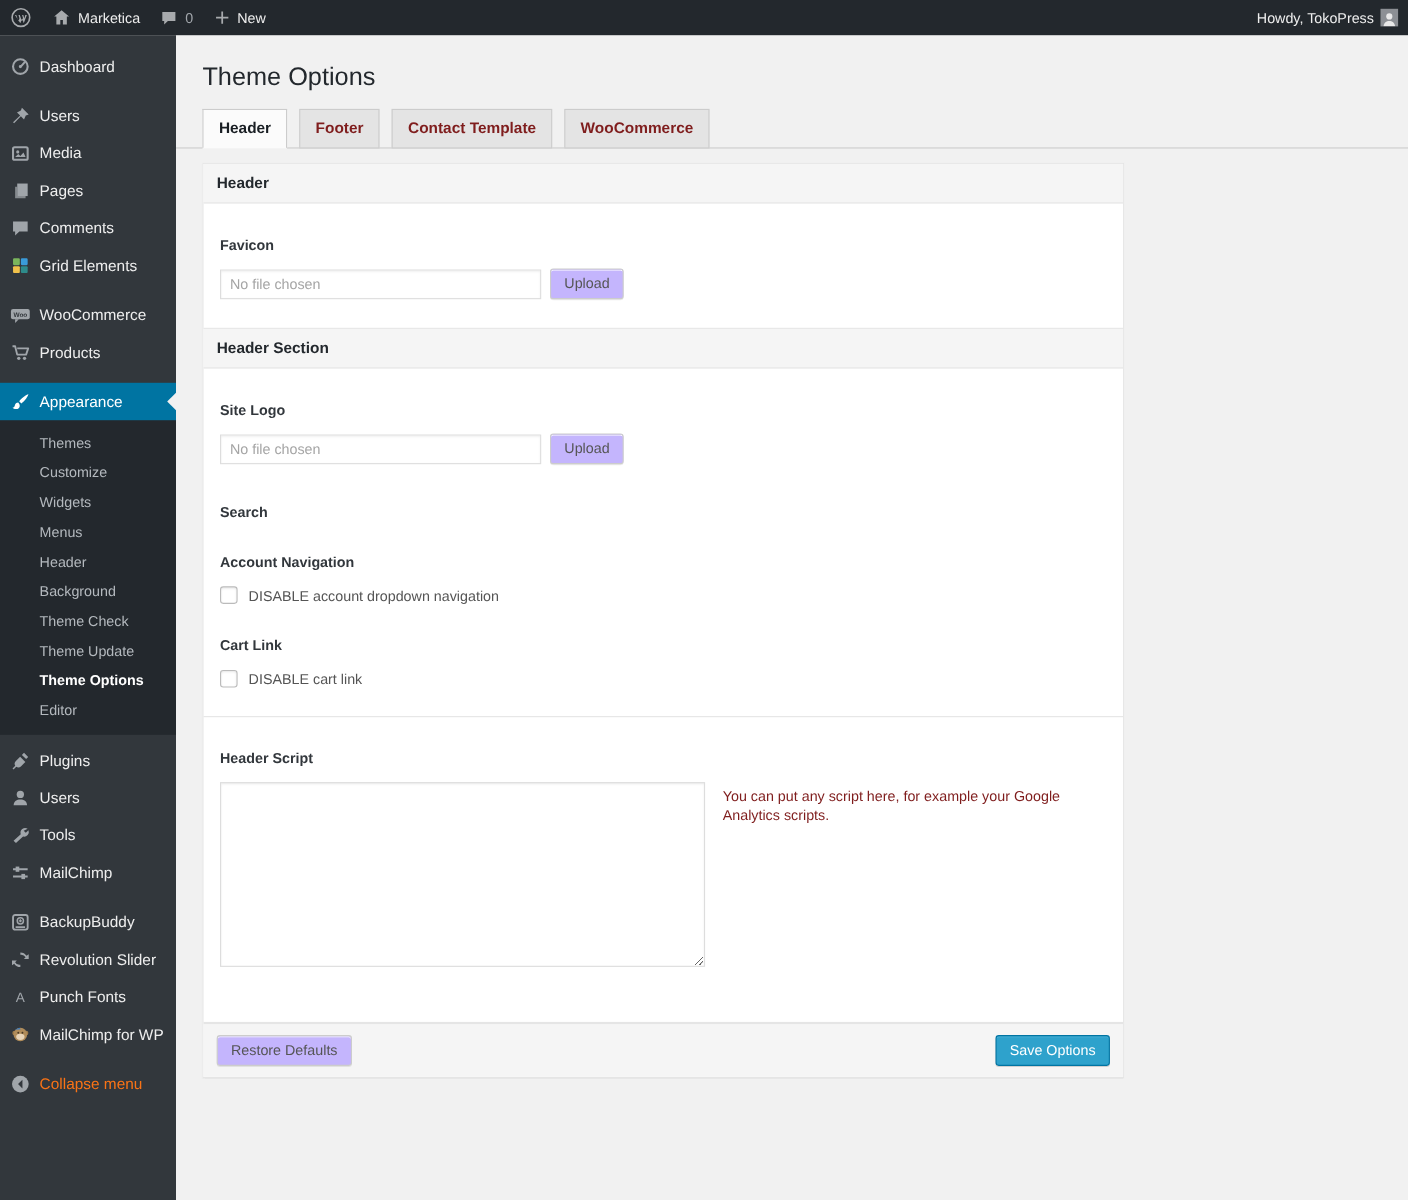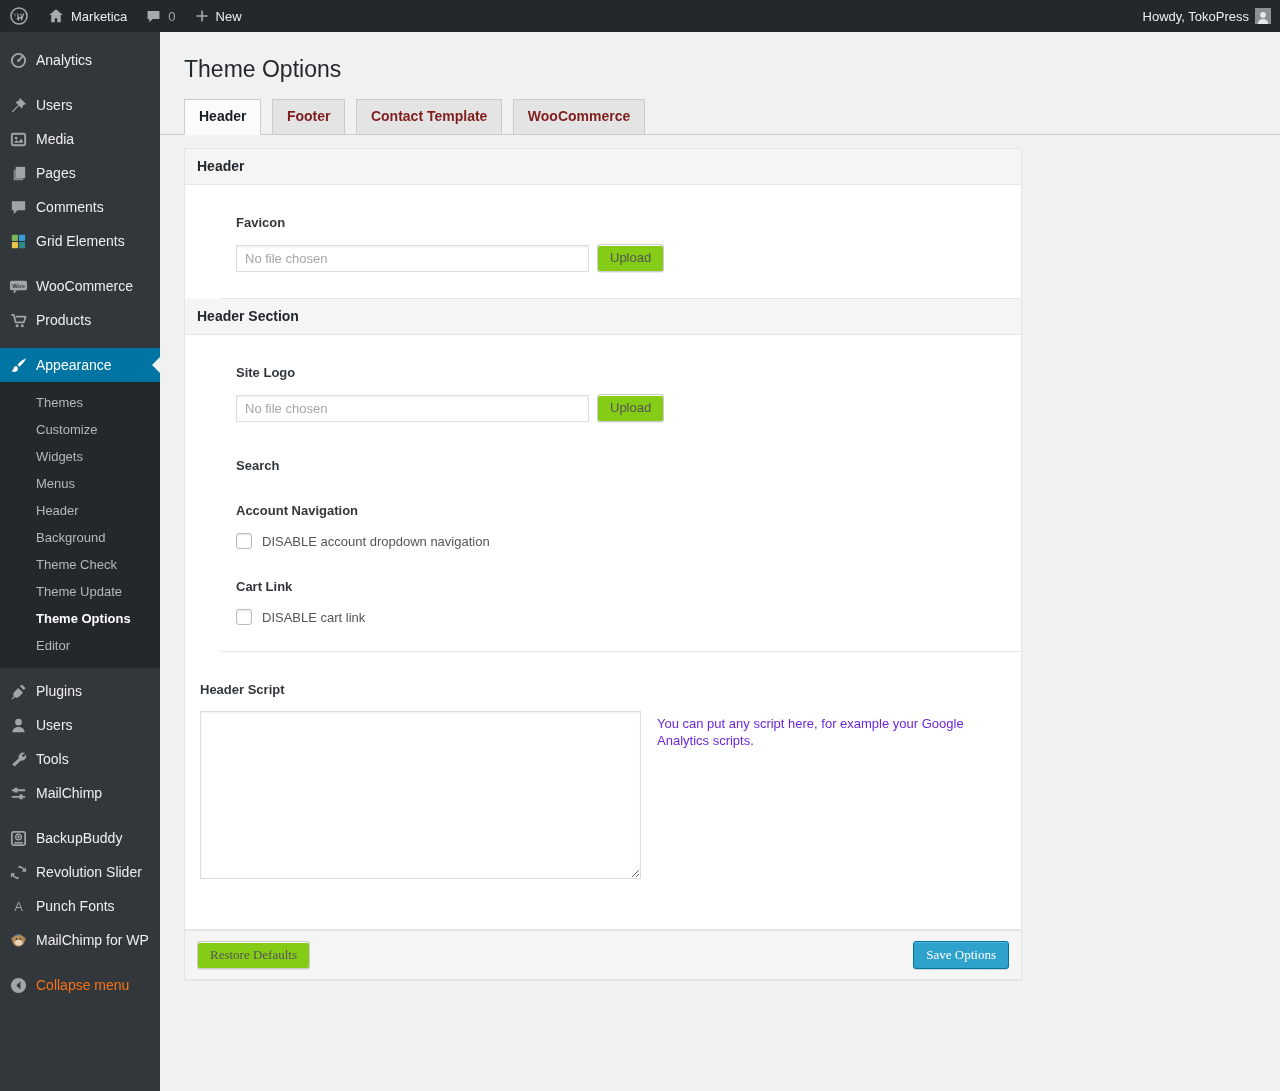--- a/index.html
+++ b/index.html
@@ -61,60 +61,60 @@
   .nav-tab.active { background:#fbfbfb; border-bottom:1px solid #fbfbfb; color:#191e23; }
 
   #panel {
     margin:13px 0 0 24px; width:838px; background:#fff;
     border:1px solid #e5e5e5; box-shadow:0 1px 1px rgba(0,0,0,.04);
   }
   .section-bar {
     background:#f5f5f5; border-bottom:1px solid #e5e5e5;
     padding:10px 12px; font-size:14px; font-weight:600; color:#23282d; line-height:15px;
   }
-  .section-bar + .section-body { border-top:none;margin-left:36px; }
+  .section-bar + .section-body { border-top:none; }
   .section-body { padding:4px 15px 26px; border-bottom:1px solid #e5e5e5; }
   .section-body:last-of-type { border-bottom:none; }
 
   .field-label { margin-top:26px; font-size:13px; font-weight:bold; color:#32373c; line-height:15px; }
   .upload-row { margin-top:14px; display:flex; align-items:center; gap:8px; }
   .file-input {
-    width:353px; height:27px; border:1px solid #ddd; background:#fff; padding:0 8px;
+    width:292px; height:27px; border:1px solid #ddd; background:#fff; padding:0 8px;
     font-size:13px; color:#32373c; font-family:inherit; box-shadow:inset 0 1px 2px rgba(0,0,0,.07);
   }
   .file-input::placeholder { color:#a5a5a5; opacity:1; }
 
   .button {
     display:inline-block; padding:4px 12px; font-size:13px; line-height:18px;
-    background:#84cc16; border:1px solid #ccc; border-radius:3px; color:#555;
+    background:#c4b5fd; border:1px solid #ccc; border-radius:3px; color:#555;
     cursor:pointer; box-shadow:inset 0 1px 0 #fff, 0 1px 0 rgba(0,0,0,.08); text-align:center;
   }
   .button-primary {
     background:#2ea2cc; border-color:#0074a2; color:#fff;
     box-shadow:inset 0 1px 0 rgba(120,200,230,.5), 0 1px 0 rgba(0,0,0,.15);
   }
 
   .check-row { margin-top:15px; display:flex; align-items:center; gap:10px; font-size:13px; color:#555; }
   .check-row input[type=checkbox] {
     -webkit-appearance:none; appearance:none; width:16px; height:16px;
     border:1px solid #bbb; border-radius:3px; background:#fff; cursor:pointer;
     box-shadow:inset 0 1px 2px rgba(0,0,0,.1);
   }
 
   .script-row { margin-top:14px; display:flex; align-items:flex-start; }
   .script-textarea {
     width:441px; height:168px; border:1px solid #ddd; background:#fff; resize:both;
     font-family:"Liberation Mono", monospace; font-size:13px; padding:4px 6px;
     box-shadow:inset 0 1px 2px rgba(0,0,0,.07);
   }
-  .script-hint { width:310px; margin-left:16px; padding-top:4px; font-size:13px; color:#6d28d9; line-height:17px; }
+  .script-hint { width:310px; margin-left:16px; padding-top:4px; font-size:13px; color:#7f1d1d; line-height:17px; }
 
   .panel-footer {
     background:#f5f5f5; border-top:1px solid #e5e5e5; padding:10px 12px;
-    display:flex; justify-content:space-between; align-items:center;font-family:Liberation Serif, serif;
+    display:flex; justify-content:space-between; align-items:center;
   }
 </style>
 </head>
 <body>
 
 <div id="adminbar">
   <div class="ab-item">
     <span>
       <svg width="20" height="20" viewBox="0 0 20 20">
           <circle cx="10" cy="10" r="8" fill="none" stroke="#a7aaad" stroke-width="1.5"></circle>
@@ -161,21 +161,21 @@
 <div id="sidebar">
   <div class="menu-group">
     <div class="menu-item">
       <span class="icon">
         <svg width="19" height="19" viewBox="0 0 20 20">
             <circle cx="10" cy="10" r="7" fill="none" stroke="#a0a5aa" stroke-width="2"></circle>
             <path d="M10 10.5L14 6" stroke="#a0a5aa" stroke-width="2" stroke-linecap="round"></path>
             <circle cx="10" cy="10" r="1.4" fill="#a0a5aa"></circle>
           </svg>
       </span>
-        <span>Analytics</span>
+        <span>Dashboard</span>
     </div>
   </div>
   <div class="menu-group">
     <div class="menu-item">
       <span class="icon">
         <svg width="19" height="19" viewBox="0 0 20 20">
             <path d="M11.5 2l6.5 6.5-2.8 1-1.7 3.7-3-3L4 17l-1-1 6.8-6.5-3-3L10.5 4.8z" fill="#a0a5aa"></path>
           </svg>
       </span>
         <span>Users</span>

